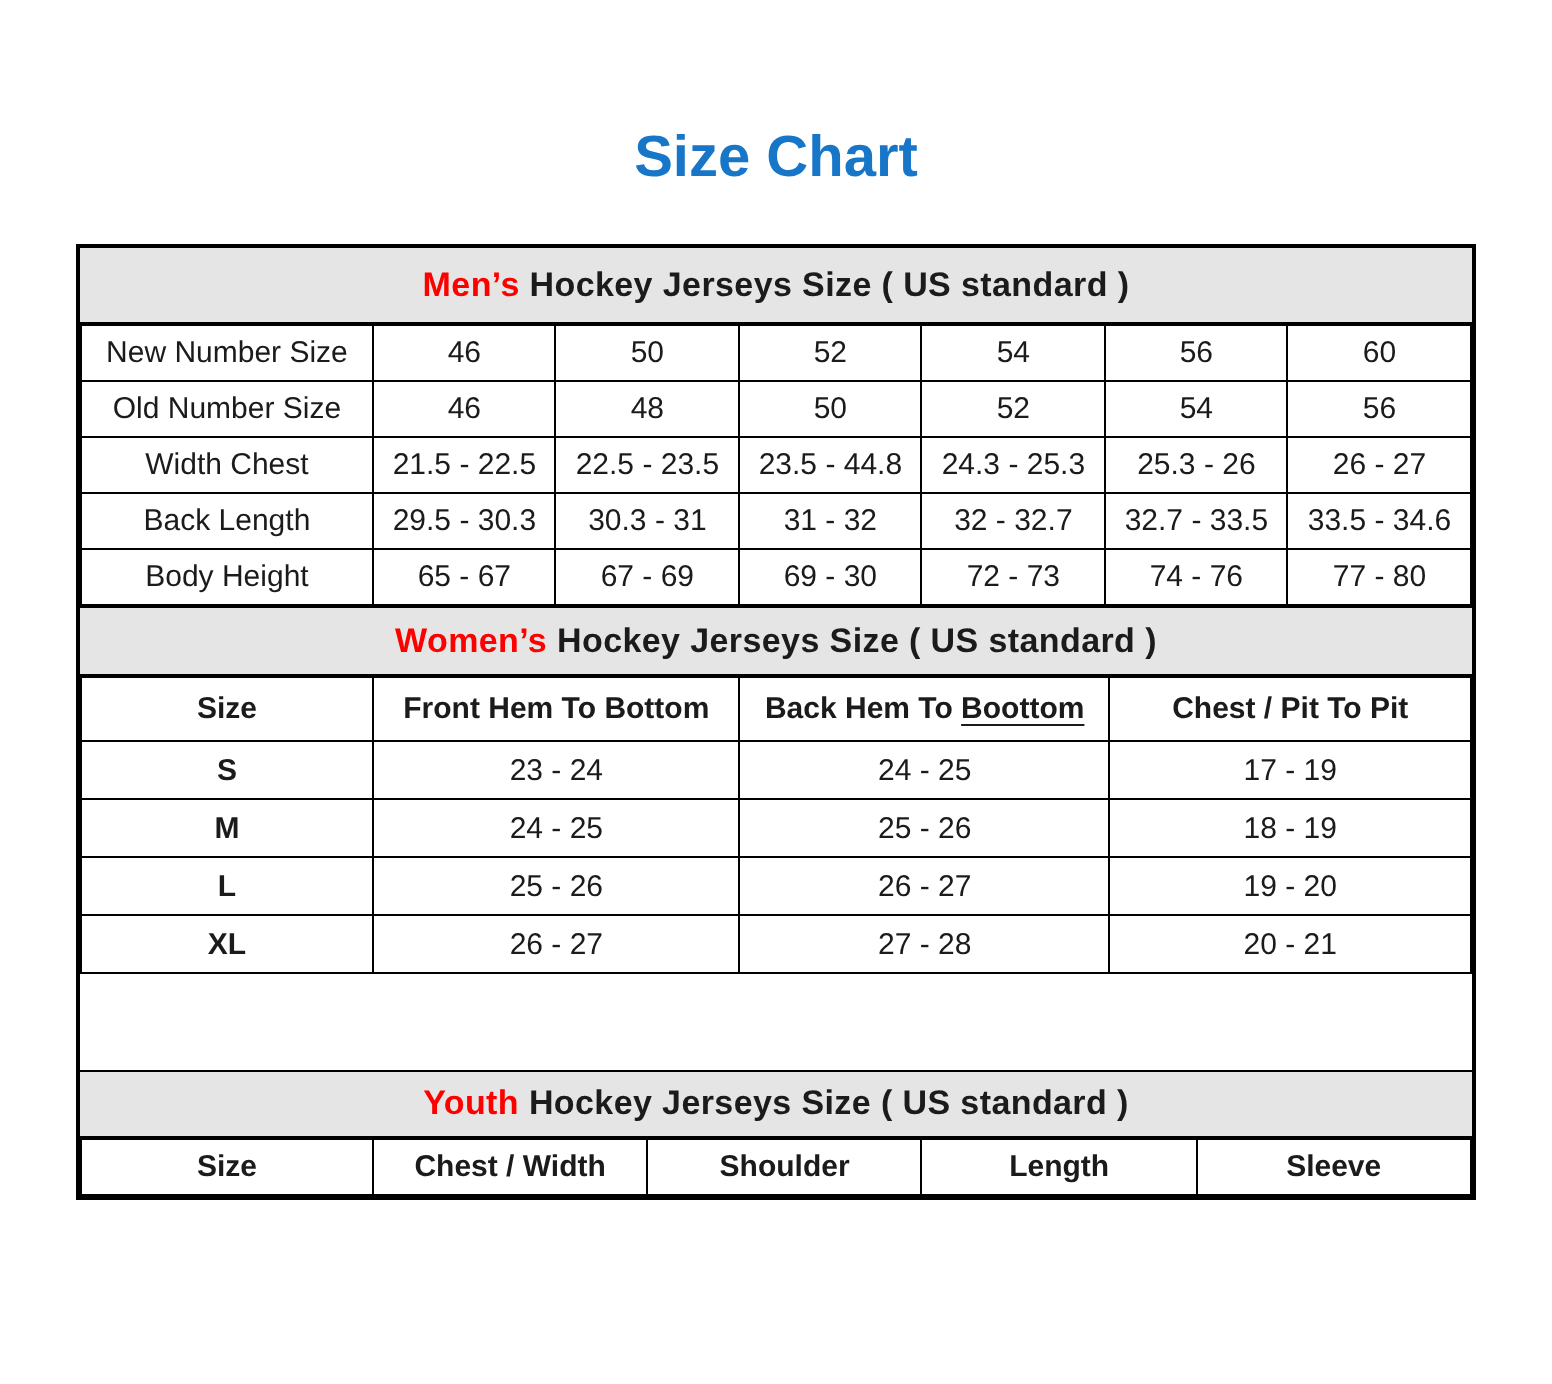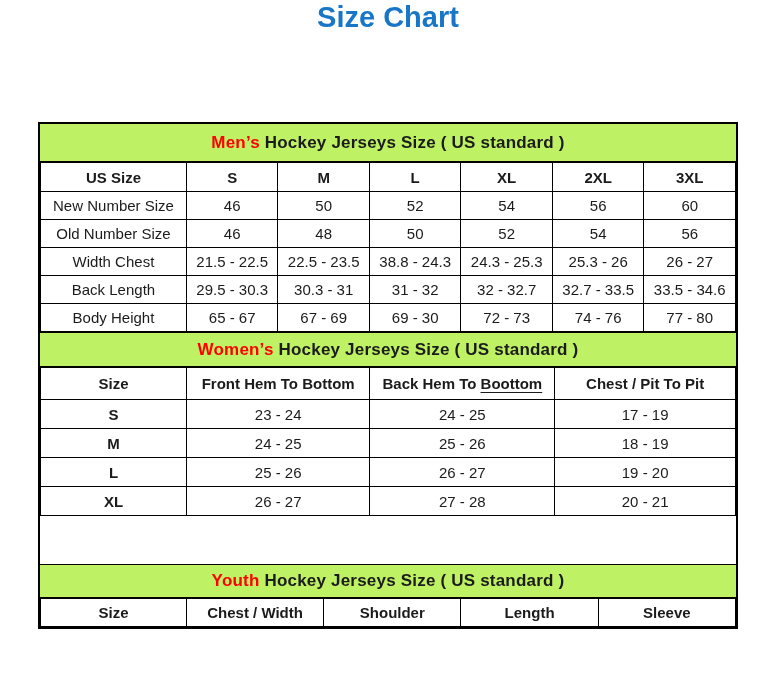--- a/index.html
+++ b/index.html
@@ -10,36 +10,37 @@
     width: 776px;
     height: 692px;
     background: #ffffff;
     overflow: hidden;
     position: relative;
     font-family: "Liberation Sans", sans-serif;
     color: #1b1b1b;
   }
   .page-title {
     margin: 0;
+    padding-top: 62px;
     text-align: center;
     font-size: 29px;
     line-height: 1.2;
     font-weight: bold;
     color: #1876C8;
   }
   .chart-wrap {
     position: absolute;
     left: 38px;
     top: 122px;
     width: 696px;
     border: 2px solid #000000;
     background: #ffffff;
   }
   .band {
-    background: #bef264;
+    background: #e5e5e5;
     text-align: center;
     font-weight: bold;
     font-size: 17px;
     border-bottom: 1px solid #000000;
     letter-spacing: 0.2px;
   }
   .band-men   { height: 37px; line-height: 37px; }
   .band-women { height: 33px; line-height: 33px; border-top: 1px solid #000000; }
   .band-youth { height: 32px; line-height: 32px; border-top: 1px solid #000000; margin-top: 48px; }
   .hl { color: #FF0000; }
@@ -90,29 +91,20 @@
       <col style="width:21%">
       <col style="width:13.1667%">
         <col style="width:13.1667%">
         <col style="width:13.1667%">
       <col style="width:13.1667%">
         <col style="width:13.1667%">
         <col style="width:13.1665%">
     </colgroup>
     <tbody>
       <tr>
-        <th>US Size</th>
-        <th>S</th>
-        <th>M</th>
-        <th>L</th>
-        <th>XL</th>
-        <th>2XL</th>
-        <th>3XL</th>
-      </tr>
-      <tr>
         <td>New Number Size</td>
         <td>46</td>
         <td>50</td>
         <td>52</td>
         <td>54</td>
         <td>56</td>
         <td>60</td>
       </tr>
       <tr>
         <td>Old Number Size</td>
@@ -120,21 +112,21 @@
         <td>48</td>
         <td>50</td>
         <td>52</td>
         <td>54</td>
         <td>56</td>
       </tr>
       <tr>
         <td>Width Chest</td>
         <td>21.5 - 22.5</td>
         <td>22.5 - 23.5</td>
-        <td>38.8 - 24.3</td>
+        <td>23.5 - 44.8</td>
         <td>24.3 - 25.3</td>
         <td>25.3 - 26</td>
         <td>26 - 27</td>
       </tr>
       <tr>
         <td>Back Length</td>
         <td>29.5 - 30.3</td>
         <td>30.3 - 31</td>
         <td>31 - 32</td>
         <td>32 - 32.7</td>

